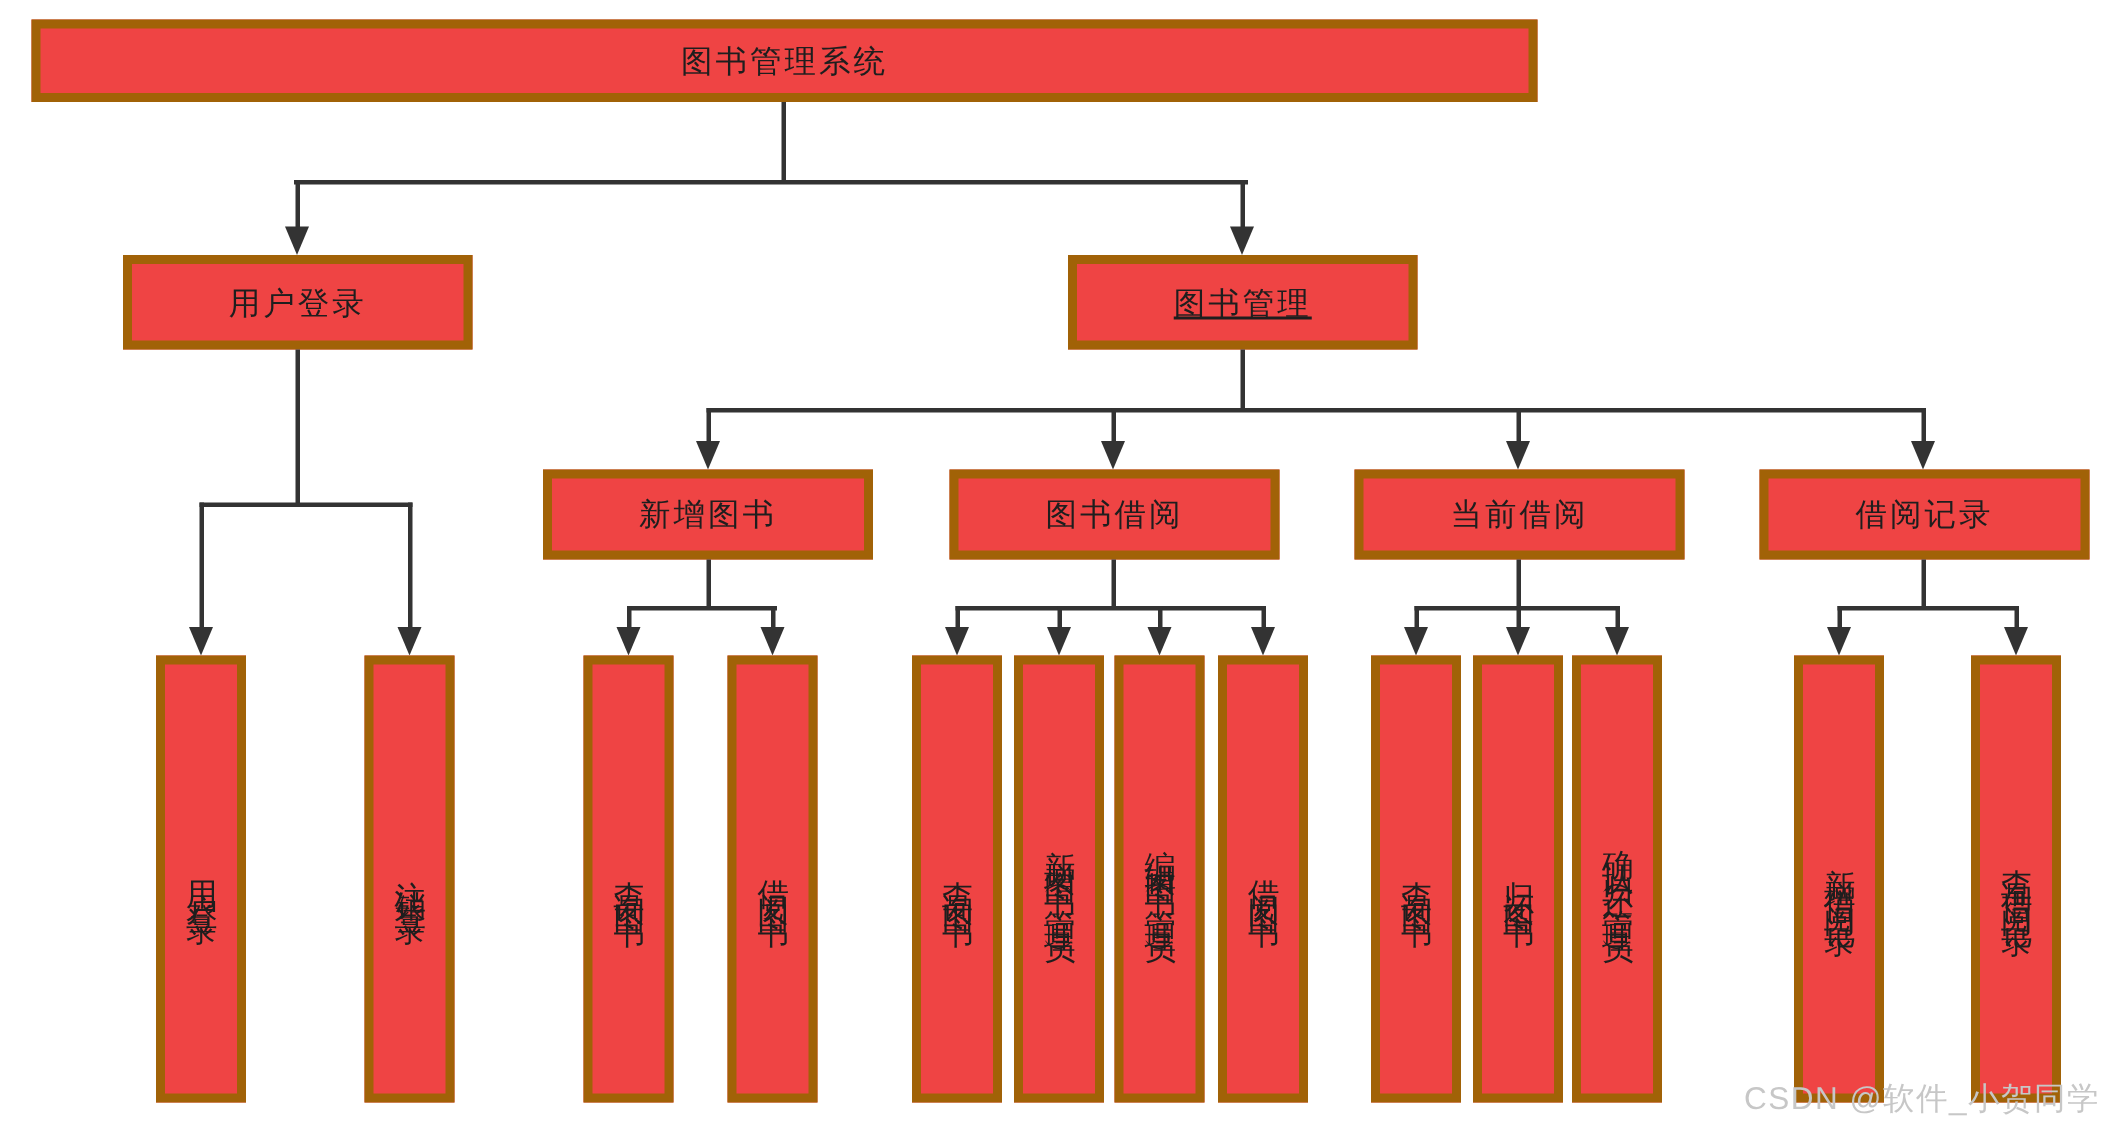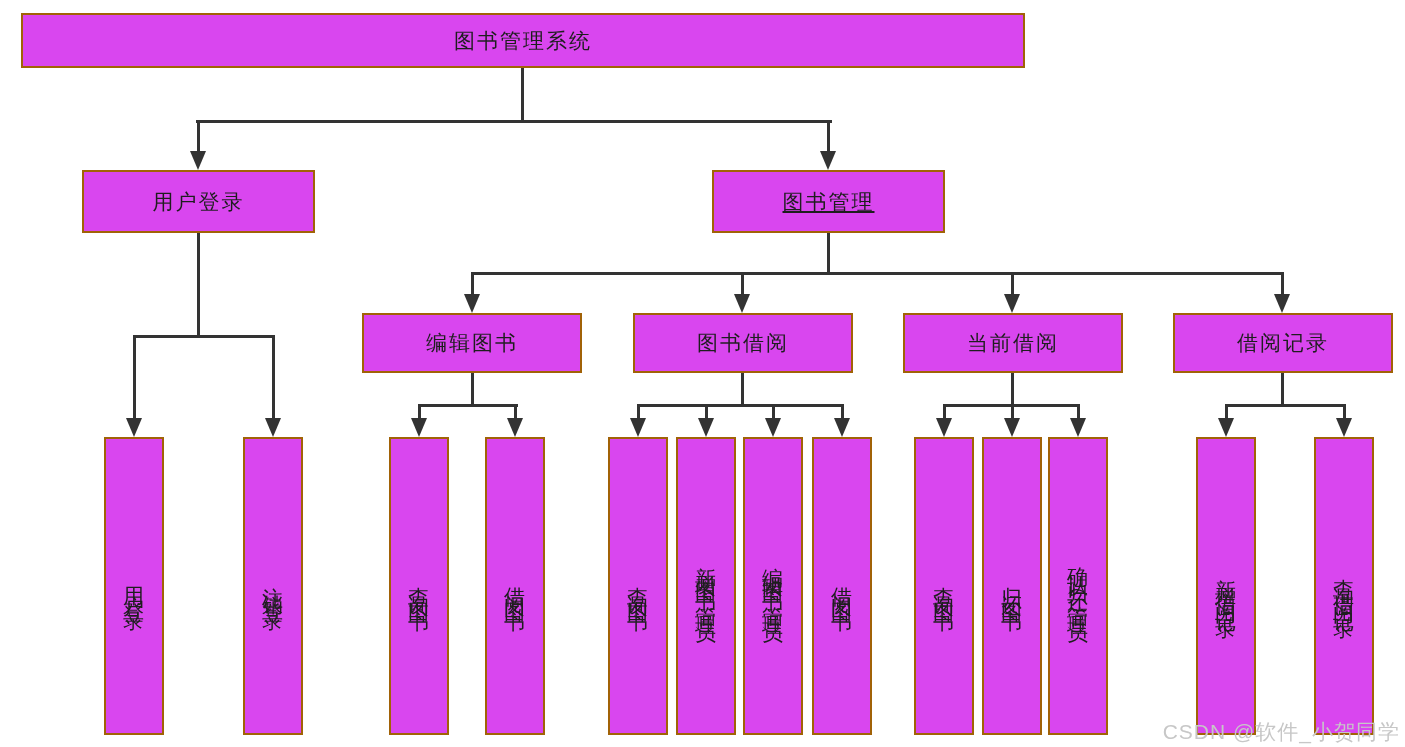--- a/index.html
+++ b/index.html
@@ -6,22 +6,22 @@
   #stage{
     position:relative;
     width:1405px;height:747px;
     background:#ffffff;
     font-family:"Liberation Sans", sans-serif;
     overflow:hidden;
   }
   .box{
     position:absolute;
     box-sizing:border-box;
-    border:2px solid #a16207;
-    background:#d946ef;
+    border:6px solid #a16207;
+    background:#ef4444;
     display:flex;
     align-items:center;
     justify-content:center;
     color:#1e1e1e;
   }
   .lbl{
     font-size:21px;
     letter-spacing:2px;
     color:#1e1e1e;
     white-space:nowrap;
@@ -88,21 +88,21 @@
   <div class="ln" style="left:471px;top:272px;width:3px;height:24px;"></div>
   <div class="ln" style="left:741px;top:272px;width:3px;height:24px;"></div>
   <div class="ln" style="left:1011px;top:272px;width:3px;height:24px;"></div>
   <div class="ln" style="left:1281px;top:272px;width:3px;height:24px;"></div>
   <div class="arr" style="left:464px;top:294px;"></div>
   <div class="arr" style="left:734px;top:294px;"></div>
   <div class="arr" style="left:1004px;top:294px;"></div>
   <div class="arr" style="left:1274px;top:294px;"></div>
 
   <div class="box" style="left:362px;top:313px;width:220px;height:60px;">
-    <span class="lbl">编辑图书</span>
+    <span class="lbl">新增图书</span>
   </div>
   <div class="box" style="left:903px;top:313px;width:220px;height:60px;">
     <span class="lbl">当前借阅</span>
   </div>
   <div class="box" style="left:633px;top:313px;width:220px;height:60px;">
     <span class="lbl">图书借阅</span>
   </div>
   <div class="box" style="left:1173px;top:313px;width:220px;height:60px;">
     <span class="lbl">借阅记录</span>
   </div>

